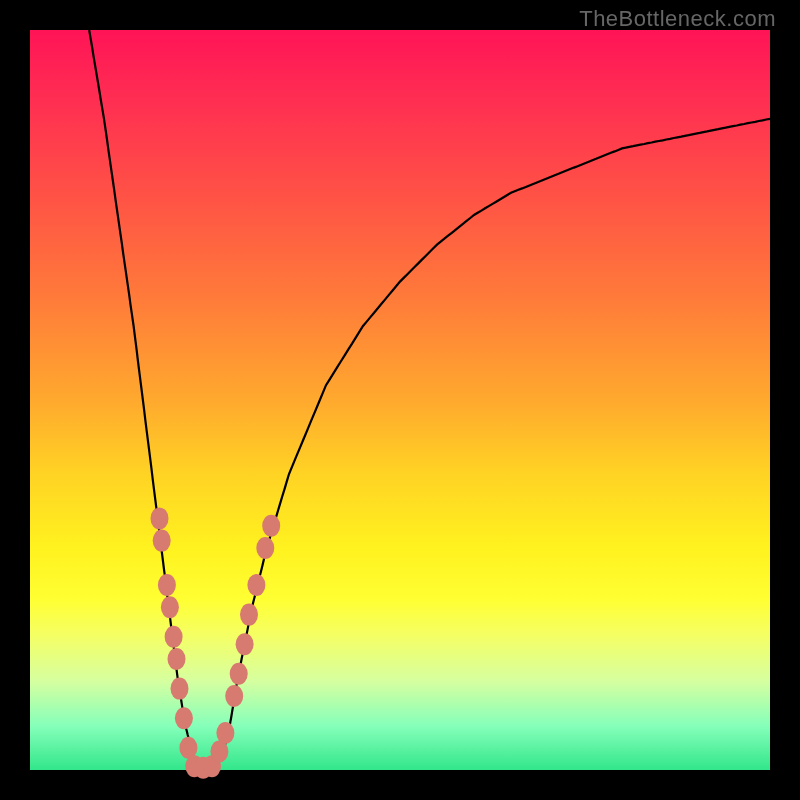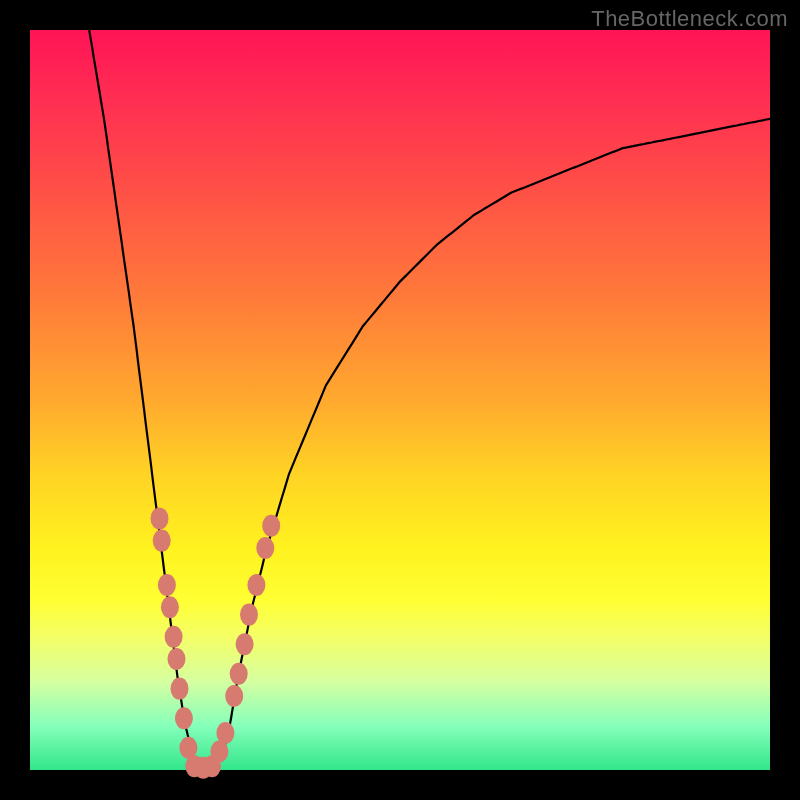--- a/index.html
+++ b/index.html
@@ -35,21 +35,21 @@
     position: absolute;
     left: 30px;
     top: 30px;
     width: 740px;
     height: 740px;
     overflow: visible;
   }
   .watermark {
     position: absolute;
     top: 6px;
-    right: 12px;
+    right: 24px;
     color: #666;
     font-size: 22px;
     letter-spacing: 0.5px;
   }
 </style>
 </head>
 <body>
 
 <div class="frame"></div>
 

